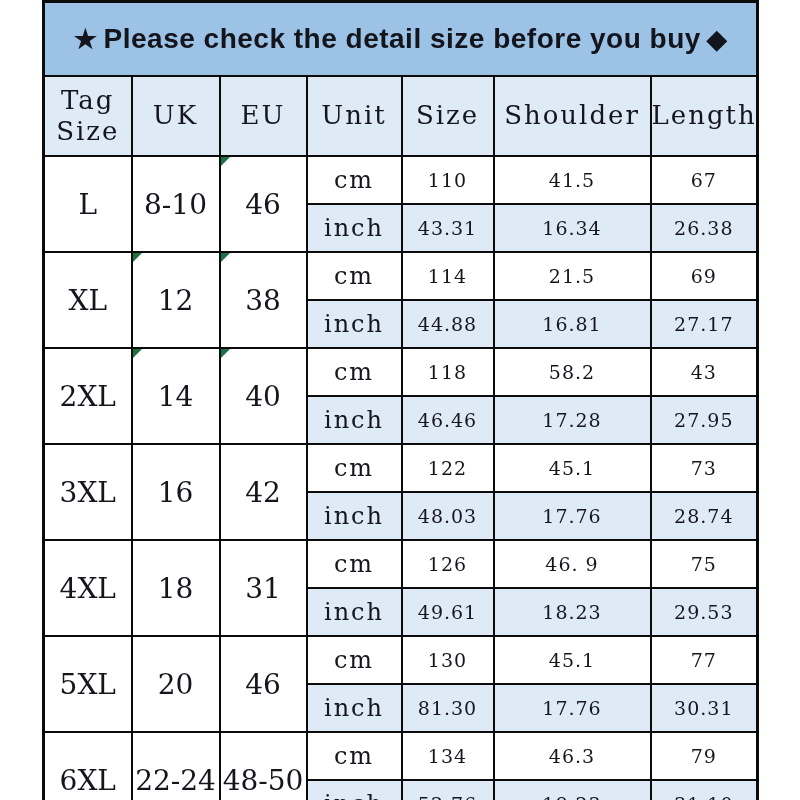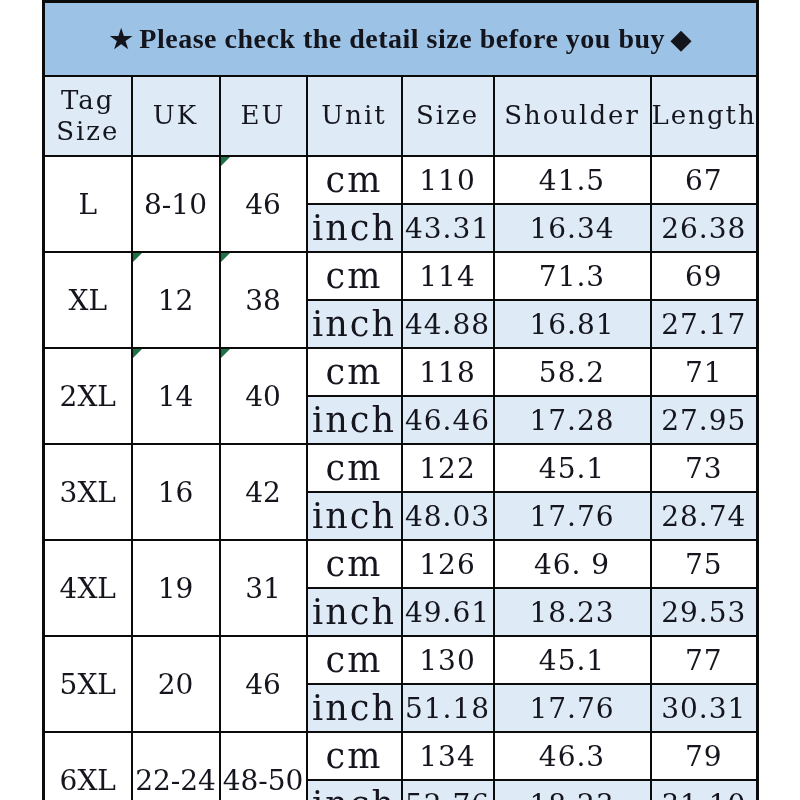--- a/index.html
+++ b/index.html
@@ -10,37 +10,37 @@
   .wrap{position:absolute;left:42px;top:0;width:714px}
   table.size-table{
     border-collapse:collapse;table-layout:fixed;width:714px;
     border:3px solid var(--border,#0b0b0b);
     color:var(--text,#15151e);
   }
   td{border:2px solid var(--border,#0b0b0b);text-align:center;vertical-align:middle;padding:0;overflow:hidden}
   .banner-cell{
     background:var(--banner_bg,#9CC2E5);
     height:72px;
-    font-family:Liberation Serif, serif;
+    font-family:Liberation Sans, sans-serif;
     font-weight:bold;font-size:28px;letter-spacing:0.5px;
     color:#14141c;
   }
   .banner-cell .sym{font-size:26px;padding:0 6px}
   .hdr{
     background:var(--header_bg,#DEEBF7);
     height:78px;font-size:26px;font-weight:normal;
     letter-spacing:2px;line-height:1.2;
   }
   .size-cell{font-size:28px;background:#ffffff;letter-spacing:0}
   .cm-row td.data{background:#ffffff}
   .inch-row td.data{background:var(--light_bg,#DEEBF7)}
   .cm-row td{height:46px}
   .inch-row td{height:46px}
-  .unit{font-size:35px;letter-spacing:2px}
-  .num{font-size:28px;letter-spacing:1px}
+  .unit{font-size:24px;letter-spacing:2px}
+  .num{font-size:19px;letter-spacing:1px}
   .flag-cell{position:relative}
   .flag{
     position:absolute;top:0;left:0;width:0;height:0;
     border-top:9px solid var(--flag_green,#1E7145);
     border-right:9px solid transparent;
   }
 </style>
 </head>
 <body>
 
@@ -91,38 +91,38 @@
     <td class="num data">16.34</td>
     <td class="num data">26.38</td>
   </tr>
 
   <tr class="cm-row">
     <td class="size-cell" rowspan="2">XL</td>
     <td class="size-cell flag-cell" rowspan="2"><span class="flag"></span><span>12</span></td>
     <td class="size-cell flag-cell" rowspan="2"><span class="flag"></span><span>38</span></td>
     <td class="unit data">cm</td>
     <td class="num data">114</td>
-    <td class="num data">71.3</td>
+    <td class="num data">21.5</td>
     <td class="num data">69</td>
   </tr>
   <tr class="inch-row">
     <td class="unit data">inch</td>
     <td class="num data">44.88</td>
     <td class="num data">16.81</td>
     <td class="num data">27.17</td>
   </tr>
 
   <tr class="cm-row">
     <td class="size-cell" rowspan="2">2XL</td>
     <td class="size-cell flag-cell" rowspan="2"><span class="flag"></span><span>14</span></td>
     <td class="size-cell flag-cell" rowspan="2"><span class="flag"></span><span>40</span></td>
     <td class="unit data">cm</td>
     <td class="num data">118</td>
     <td class="num data">58.2</td>
-    <td class="num data">71</td>
+    <td class="num data">43</td>
   </tr>
   <tr class="inch-row">
     <td class="unit data">inch</td>
     <td class="num data">46.46</td>
     <td class="num data">17.28</td>
     <td class="num data">27.95</td>
   </tr>
 
   <tr class="cm-row">
     <td class="size-cell" rowspan="2">3XL</td>
@@ -135,21 +135,21 @@
   </tr>
   <tr class="inch-row">
     <td class="unit data">inch</td>
     <td class="num data">48.03</td>
     <td class="num data">17.76</td>
     <td class="num data">28.74</td>
   </tr>
 
   <tr class="cm-row">
     <td class="size-cell" rowspan="2">4XL</td>
-    <td class="size-cell" rowspan="2">19</td>
+    <td class="size-cell" rowspan="2">18</td>
     <td class="size-cell" rowspan="2">31</td>
     <td class="unit data">cm</td>
     <td class="num data">126</td>
     <td class="num data">46. 9</td>
     <td class="num data">75</td>
   </tr>
   <tr class="inch-row">
     <td class="unit data">inch</td>
     <td class="num data">49.61</td>
     <td class="num data">18.23</td>
@@ -160,21 +160,21 @@
     <td class="size-cell" rowspan="2">5XL</td>
     <td class="size-cell" rowspan="2">20</td>
     <td class="size-cell" rowspan="2">46</td>
     <td class="unit data">cm</td>
     <td class="num data">130</td>
     <td class="num data">45.1</td>
     <td class="num data">77</td>
   </tr>
   <tr class="inch-row">
     <td class="unit data">inch</td>
-    <td class="num data">51.18</td>
+    <td class="num data">81.30</td>
     <td class="num data">17.76</td>
     <td class="num data">30.31</td>
   </tr>
 
   <tr class="cm-row">
     <td class="size-cell" rowspan="2">6XL</td>
     <td class="size-cell" rowspan="2">22-24</td>
     <td class="size-cell" rowspan="2">48-50</td>
     <td class="unit data">cm</td>
     <td class="num data">134</td>

